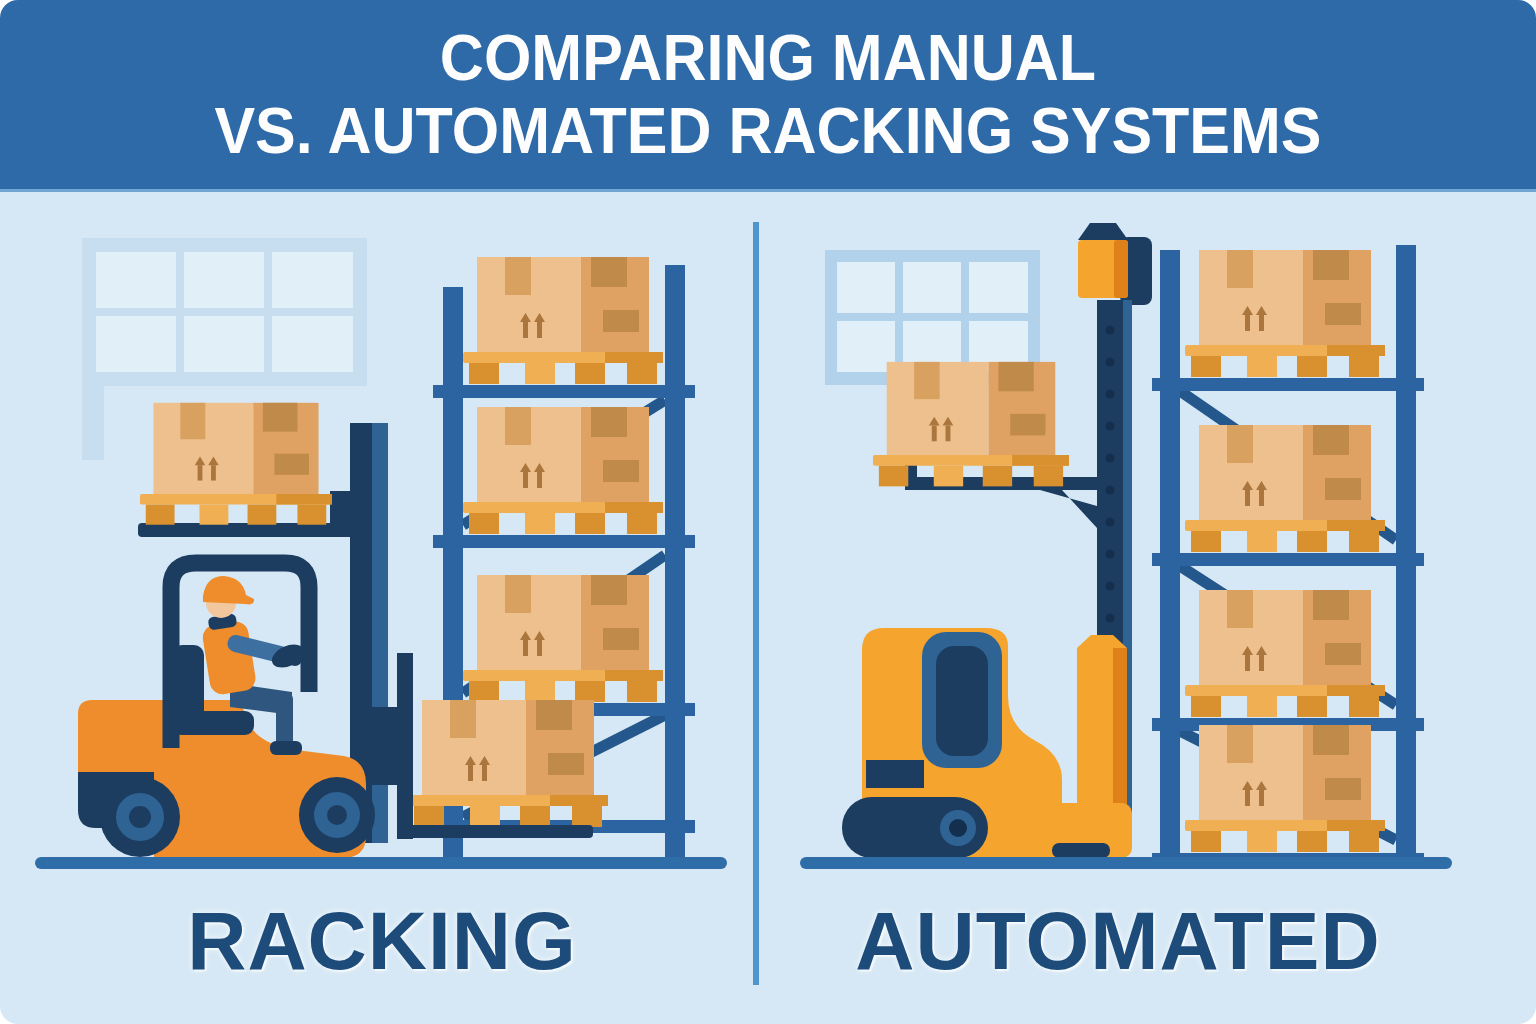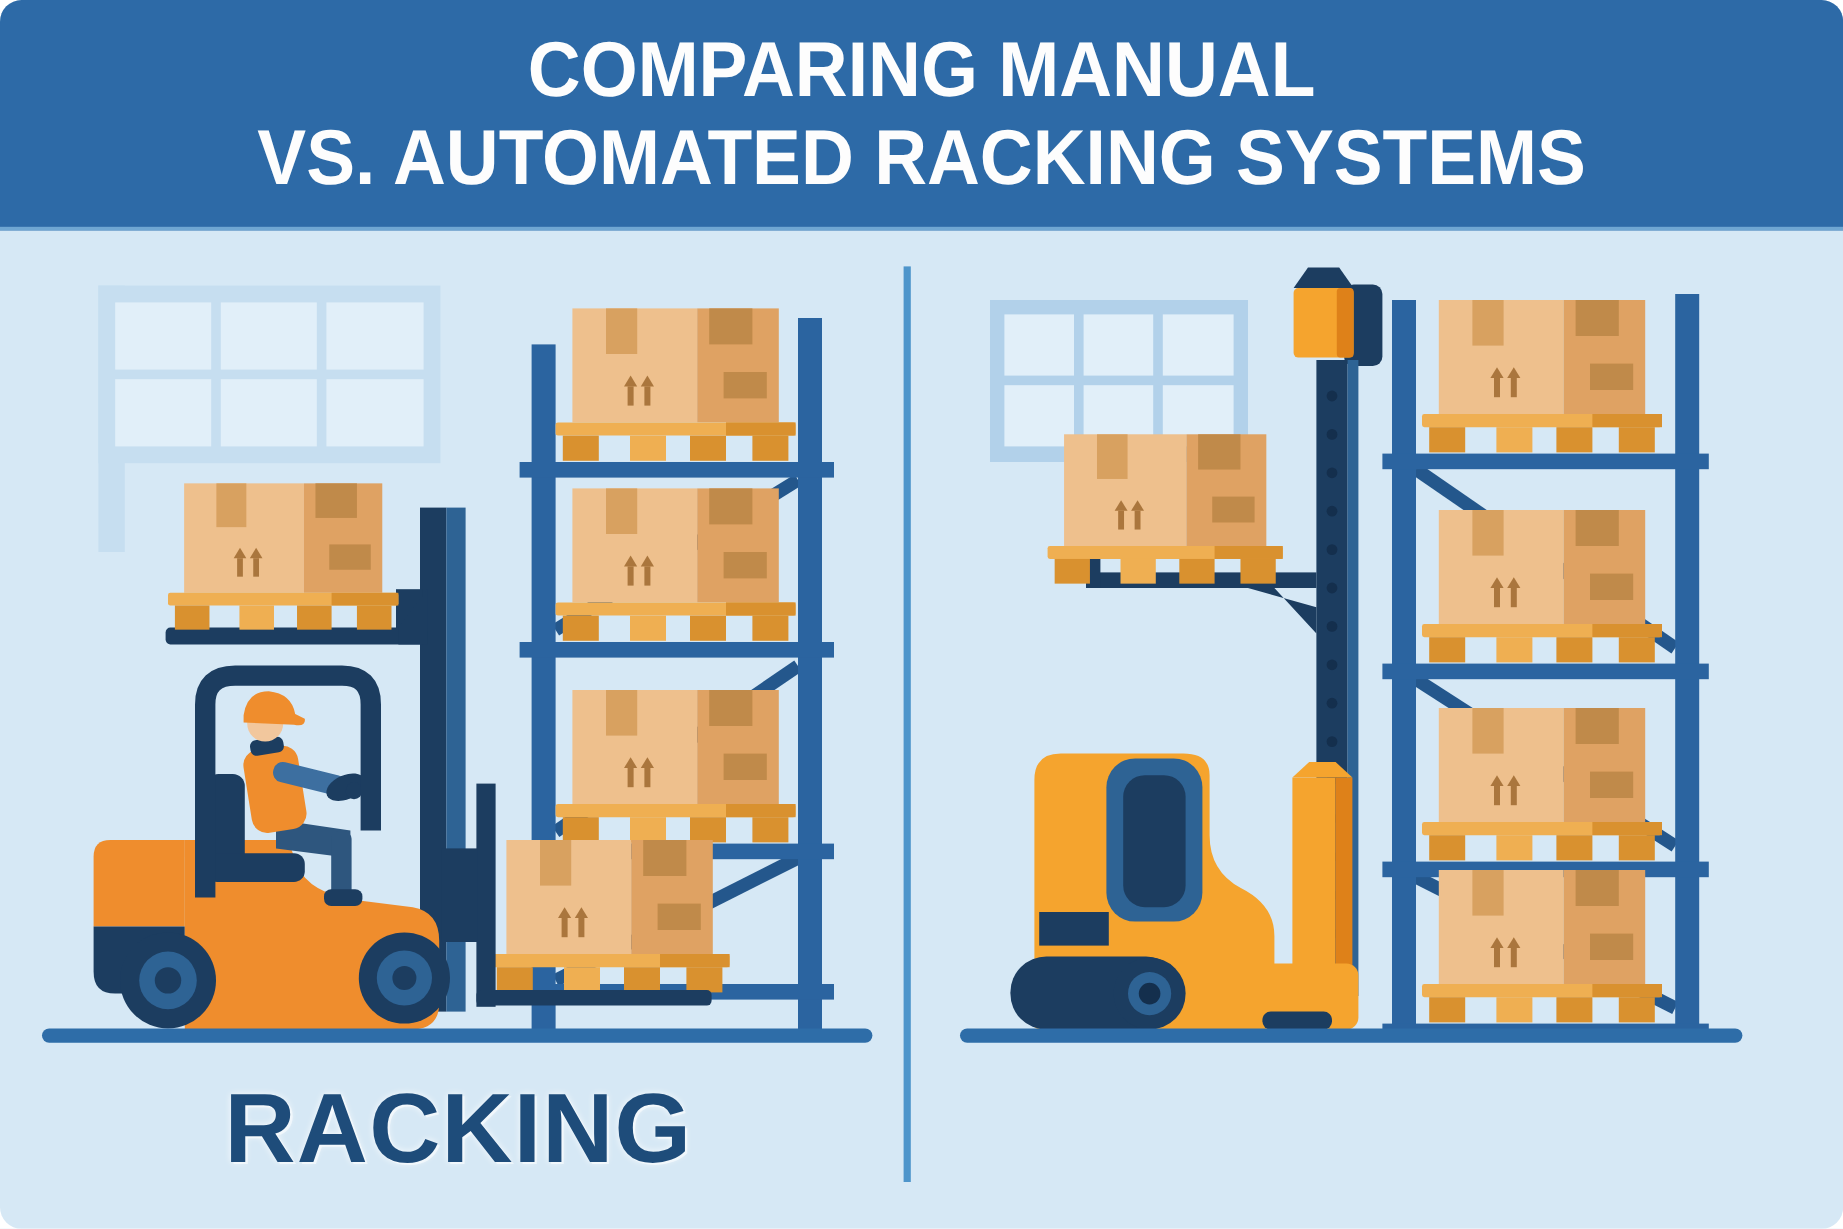--- a/index.html
+++ b/index.html
@@ -253,14 +253,15 @@
           <circle cx="958" cy="633" r="9" class="f-dot"></circle>
           <rect x="1052" y="648" width="58" height="15" rx="7" class="f-navyd"></rect>
         </g>
       </g>
 
       <rect x="800" y="662" width="652" height="12" rx="6" class="f-floor"></rect>
     </g>
   </svg>
 
   <div class="panel-label label-manual">RACKING</div>
+  <div class="panel-label label-automated">AUTOMATED</div>
 
 </div>
 
 </body></html>

